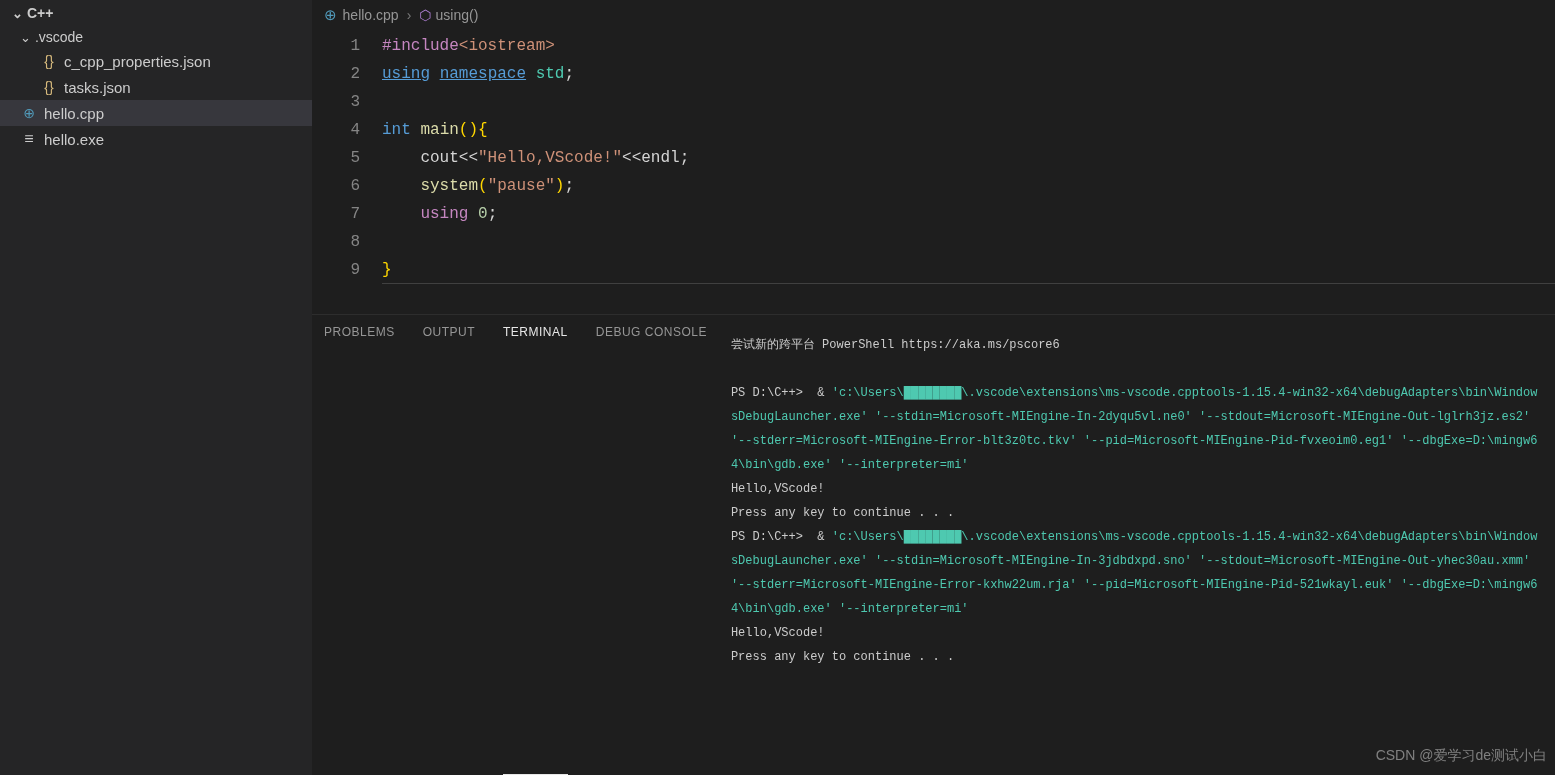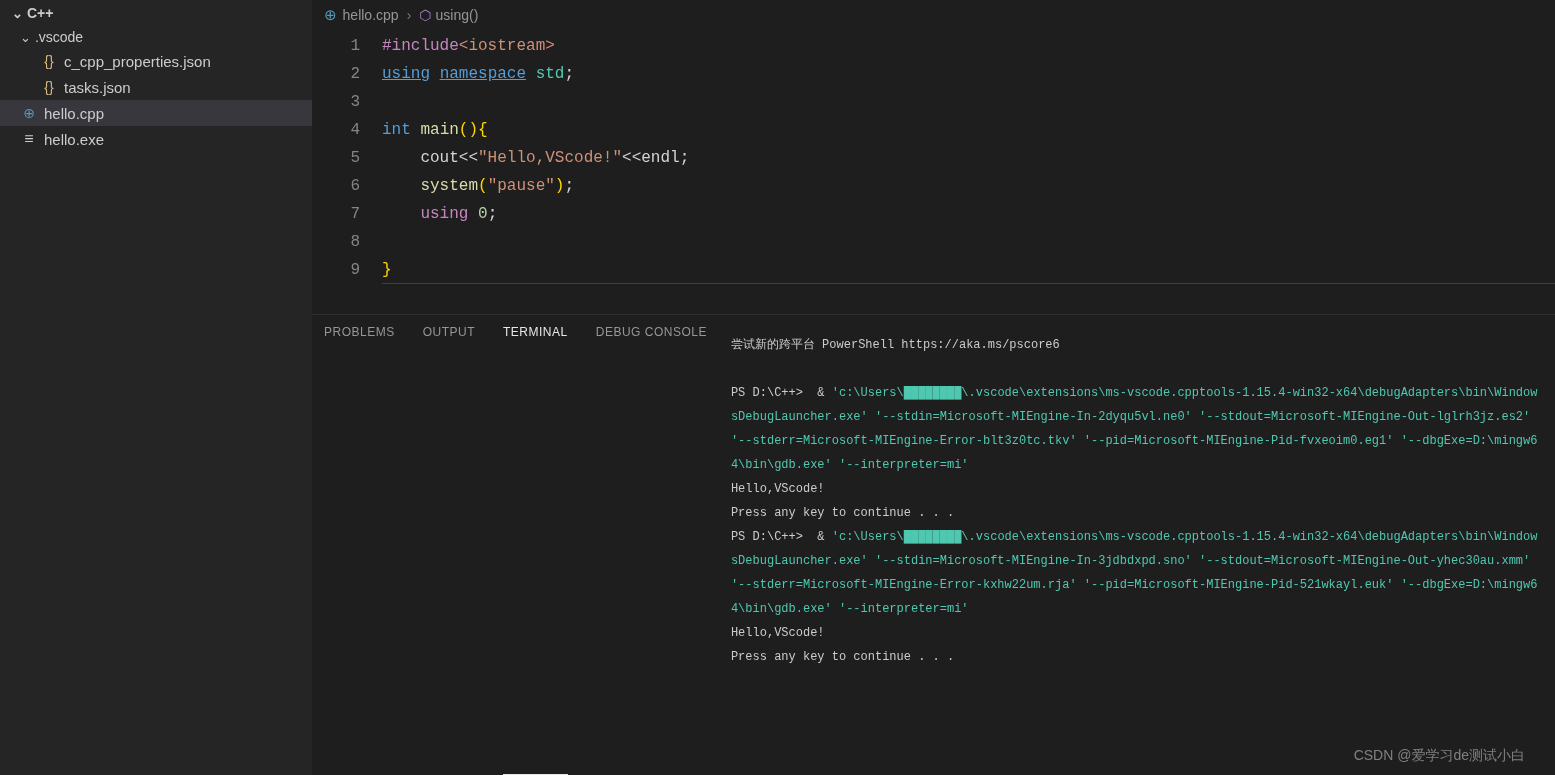--- a/index.html
+++ b/index.html
@@ -173,21 +173,21 @@
       overflow: hidden;
       white-space: pre-wrap;
       word-break: break-all;
     }
     .t-text { color: #cccccc; }
     .t-cmd { color: #4ec9b0; }
     
     .watermark {
       position: absolute;
       bottom: 10px;
-      right: 30px;
+      right: 8px;
       color: #808080;
       font-size: 14px;
       font-family: sans-serif;
     }
   </style>
 </head>
 <body>
 
 <div class="sidebar">
   <div class="sidebar-header">

